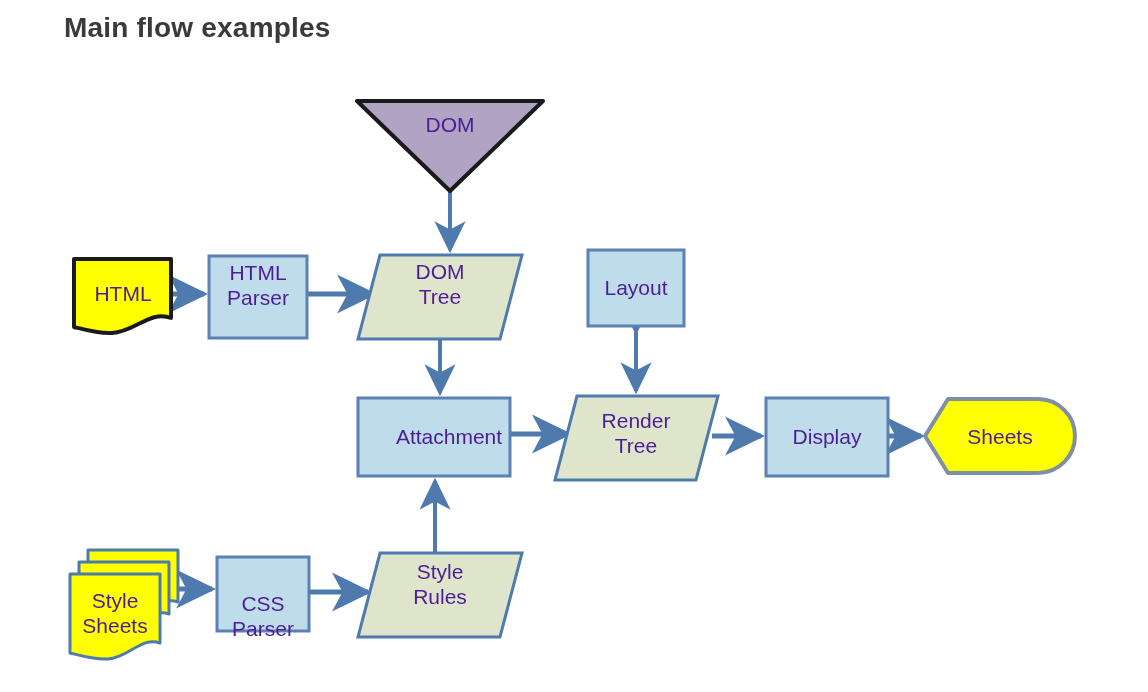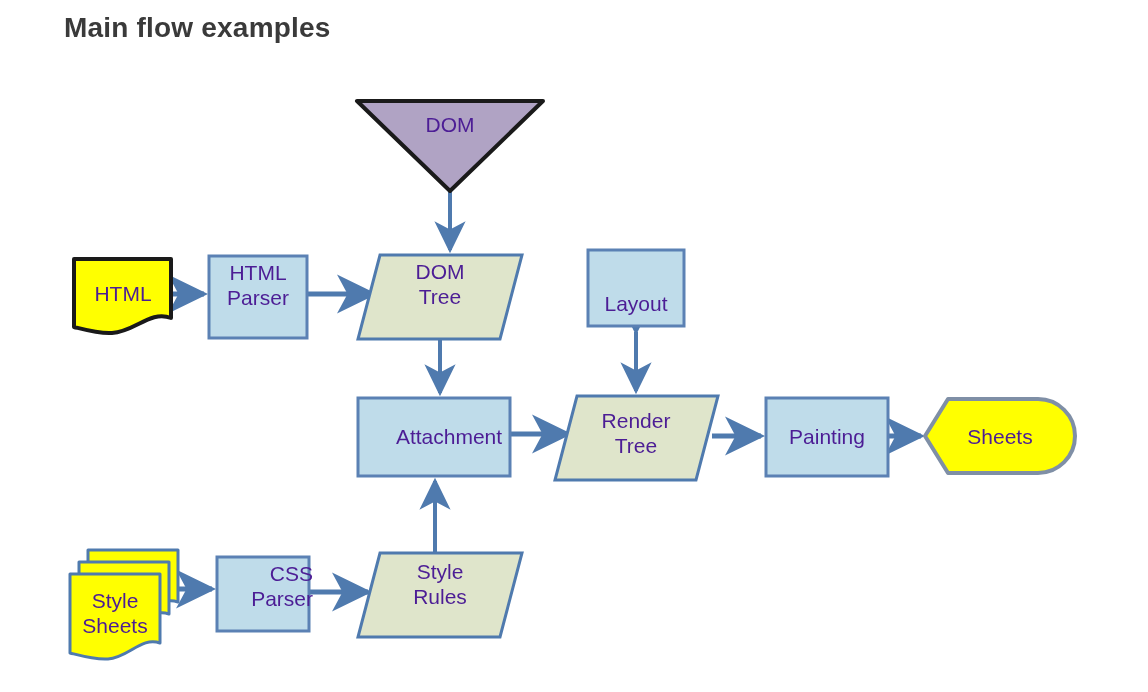--- a/index.html
+++ b/index.html
@@ -136,31 +136,31 @@
 <div class="node-label" style="left:400px; top:112px; width:100px;">DOM</div>
 
 <div class="node-label" style="left:73px; top:281px; width:100px;">HTML</div>
 
 <div class="node-label" style="left:208px; top:260px; width:100px;">HTML
 Parser</div>
 
 <div class="node-label" style="left:390px; top:259px; width:100px;">DOM
 Tree</div>
 
-<div class="node-label" style="left:586px; top:275px; width:100px;margin-top:16px;">Layout</div>
+<div class="node-label" style="left:586px; top:275px; width:100px;">Layout</div>
 
 <div class="node-label" style="left:359px; top:424px; width:180px;">Attachment</div>
 
 <div class="node-label" style="left:586px; top:400px; width:100px;margin-top:8px;">Render
 Tree</div>
 
-<div class="node-label" style="left:766px; top:424px; width:122px;">Painting</div>
+<div class="node-label" style="left:766px; top:424px; width:122px;">Display</div>
 
 <div class="node-label" style="left:950px; top:424px; width:100px;">Sheets</div>
 
 <div class="node-label" style="left:65px; top:588px; width:100px;">Style
 Sheets</div>
 
-<div class="node-label" style="left:213px; top:561px; width:100px;text-align:right;">CSS
+<div class="node-label" style="left:213px; top:591px; width:100px;">CSS
 Parser</div>
 
 <div class="node-label" style="left:390px; top:559px; width:100px;">Style
 Rules</div>
 
 </body></html>

